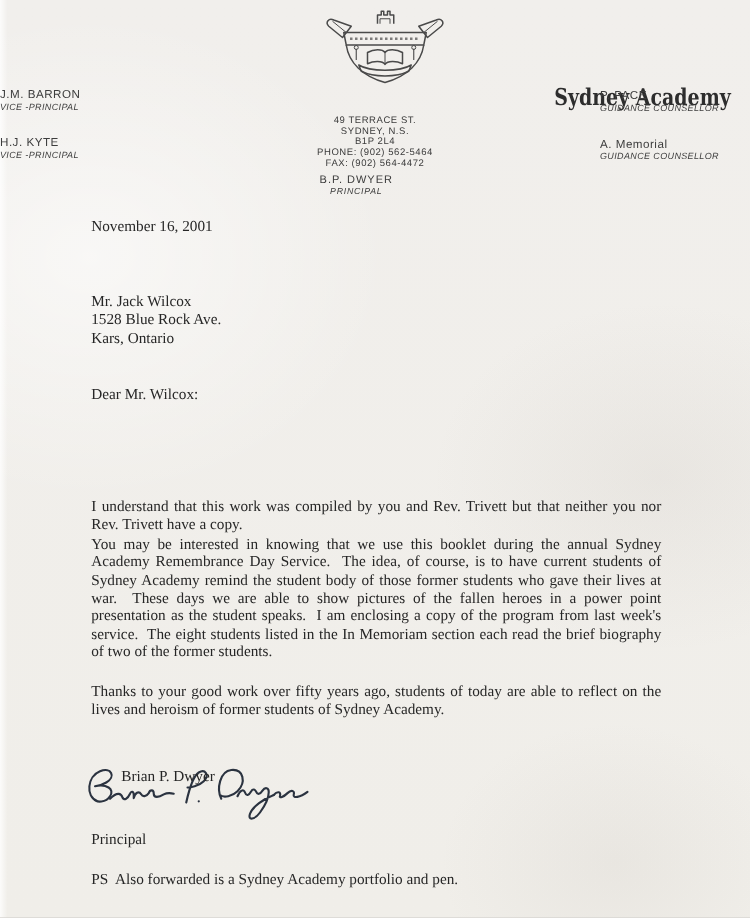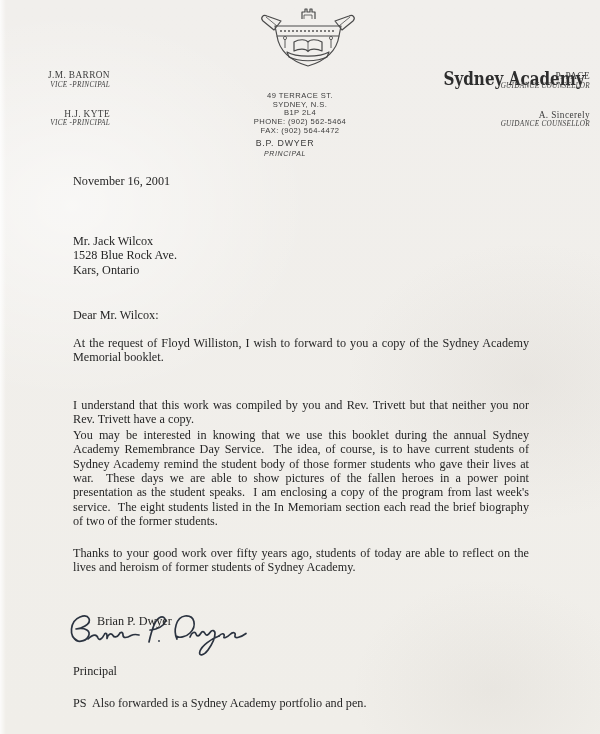--- a/index.html
+++ b/index.html
@@ -29,21 +29,21 @@
     position:absolute; left:0; top:92px; width:600px; text-align:center;
     font-family:"Liberation Sans",sans-serif; font-size:7.6px; line-height:8.7px;
     letter-spacing:.45px; color:#3b3b3b;
   }
   .principal-block {
     position:absolute; left:0; top:138px; width:570px; text-align:center;
     font-family:"Liberation Sans",sans-serif; color:#3b3b3b;
   }
   .principal-block .pname { font-size:8.8px; letter-spacing:.8px; }
   .principal-block .ptitle { font-size:7px; font-style:italic; letter-spacing:.6px; margin-top:1.5px; }
-  .staff { position:absolute; width:110px; font-family:Liberation Serif, serif; color:#3d3d3d; text-align:right; }
+  .staff { position:absolute; width:110px; font-family:Liberation Sans, sans-serif; color:#3d3d3d; text-align:left; }
   .staff-left  { left:0px;  top:70px; }
   .staff-right { left:480px; top:71px; }
   .staff .entry { margin-bottom:19px; }
   .staff .sname  { font-size:9.3px; letter-spacing:.4px; line-height:10px; }
   .staff .stitle { font-size:7.2px; font-style:italic; letter-spacing:.3px; line-height:9px; margin-top:.5px; }
   
   .blk { position:absolute; left:73px; width:456px; font-size:12.2px; line-height:14.35px; }
   .date        { top:174px; }
   .recipient   { top:234px; }
   .salutation  { top:308px; }
@@ -113,36 +113,35 @@
       <div class="stitle">VICE -PRINCIPAL</div>
     </div>
   </div>
 
   <div class="staff staff-right">
     <div class="entry">
       <div class="sname">P. PACE</div>
       <div class="stitle">GUIDANCE COUNSELLOR</div>
     </div>
     <div class="entry">
-      <div class="sname">A. Sincerely</div>
+      <div class="sname">A. Memorial</div>
       <div class="stitle">GUIDANCE COUNSELLOR</div>
     </div>
   </div>
 
   <div class="blk date">November 16, 2001</div>
 
   <div class="blk recipient">
     <div>Mr. Jack Wilcox</div>
     <div>1528 Blue Rock Ave.</div>
     <div>Kars, Ontario</div>
   </div>
 
   <div class="blk salutation">Dear Mr. Wilcox:</div>
 
-  <p class="blk para p1">At the request of Floyd Williston, I wish to forward to you a copy of the Sydney Academy Memorial booklet.</p>
   <p class="blk para p2">I understand that this work was compiled by you and Rev. Trivett but that neither you nor Rev. Trivett have a copy.</p>
   <p class="blk para p3">You may be interested in knowing that we use this booklet during the annual Sydney Academy Remembrance Day Service.  The idea, of course, is to have current students of Sydney Academy remind the student body of those former students who gave their lives at war.  These days we are able to show pictures of the fallen heroes in a power point presentation as the student speaks.  I am enclosing a copy of the program from last week's service.  The eight students listed in the In Memoriam section each read the brief biography of two of the former students.</p>
   <p class="blk para p4">Thanks to your good work over fifty years ago, students of today are able to reflect on the lives and heroism of former students of Sydney Academy.</p>
 
 
   <svg class="signature" role="img" width="190" height="52" viewBox="0 0 190 52" fill="none" stroke="#2b3340" stroke-width="1.7" stroke-linecap="round" stroke-linejoin="round" aria-label="Brian P. Dwyer">
 
     <path d="M14,32 C4,28 6,12 16,8 C25,4.5 29,12 21,17 C17,19.5 12,20 12,20 C21,18 28,22 24,28 C21,33 13,33.5 11,30"></path>
 
     <path d="M24,30 C30,24 33,26 34,29 C35,31.5 38,30.5 40,26 C41,23.5 43,24 43,27 L43,29.5 C44,25 47,23.5 49,26.5 C50,28.5 53,28.5 55,25.5 C56,22.5 59,22.5 59,26 C59,29.5 63,29 67,26.5 C70,25 73,25.5 75,26"></path>

